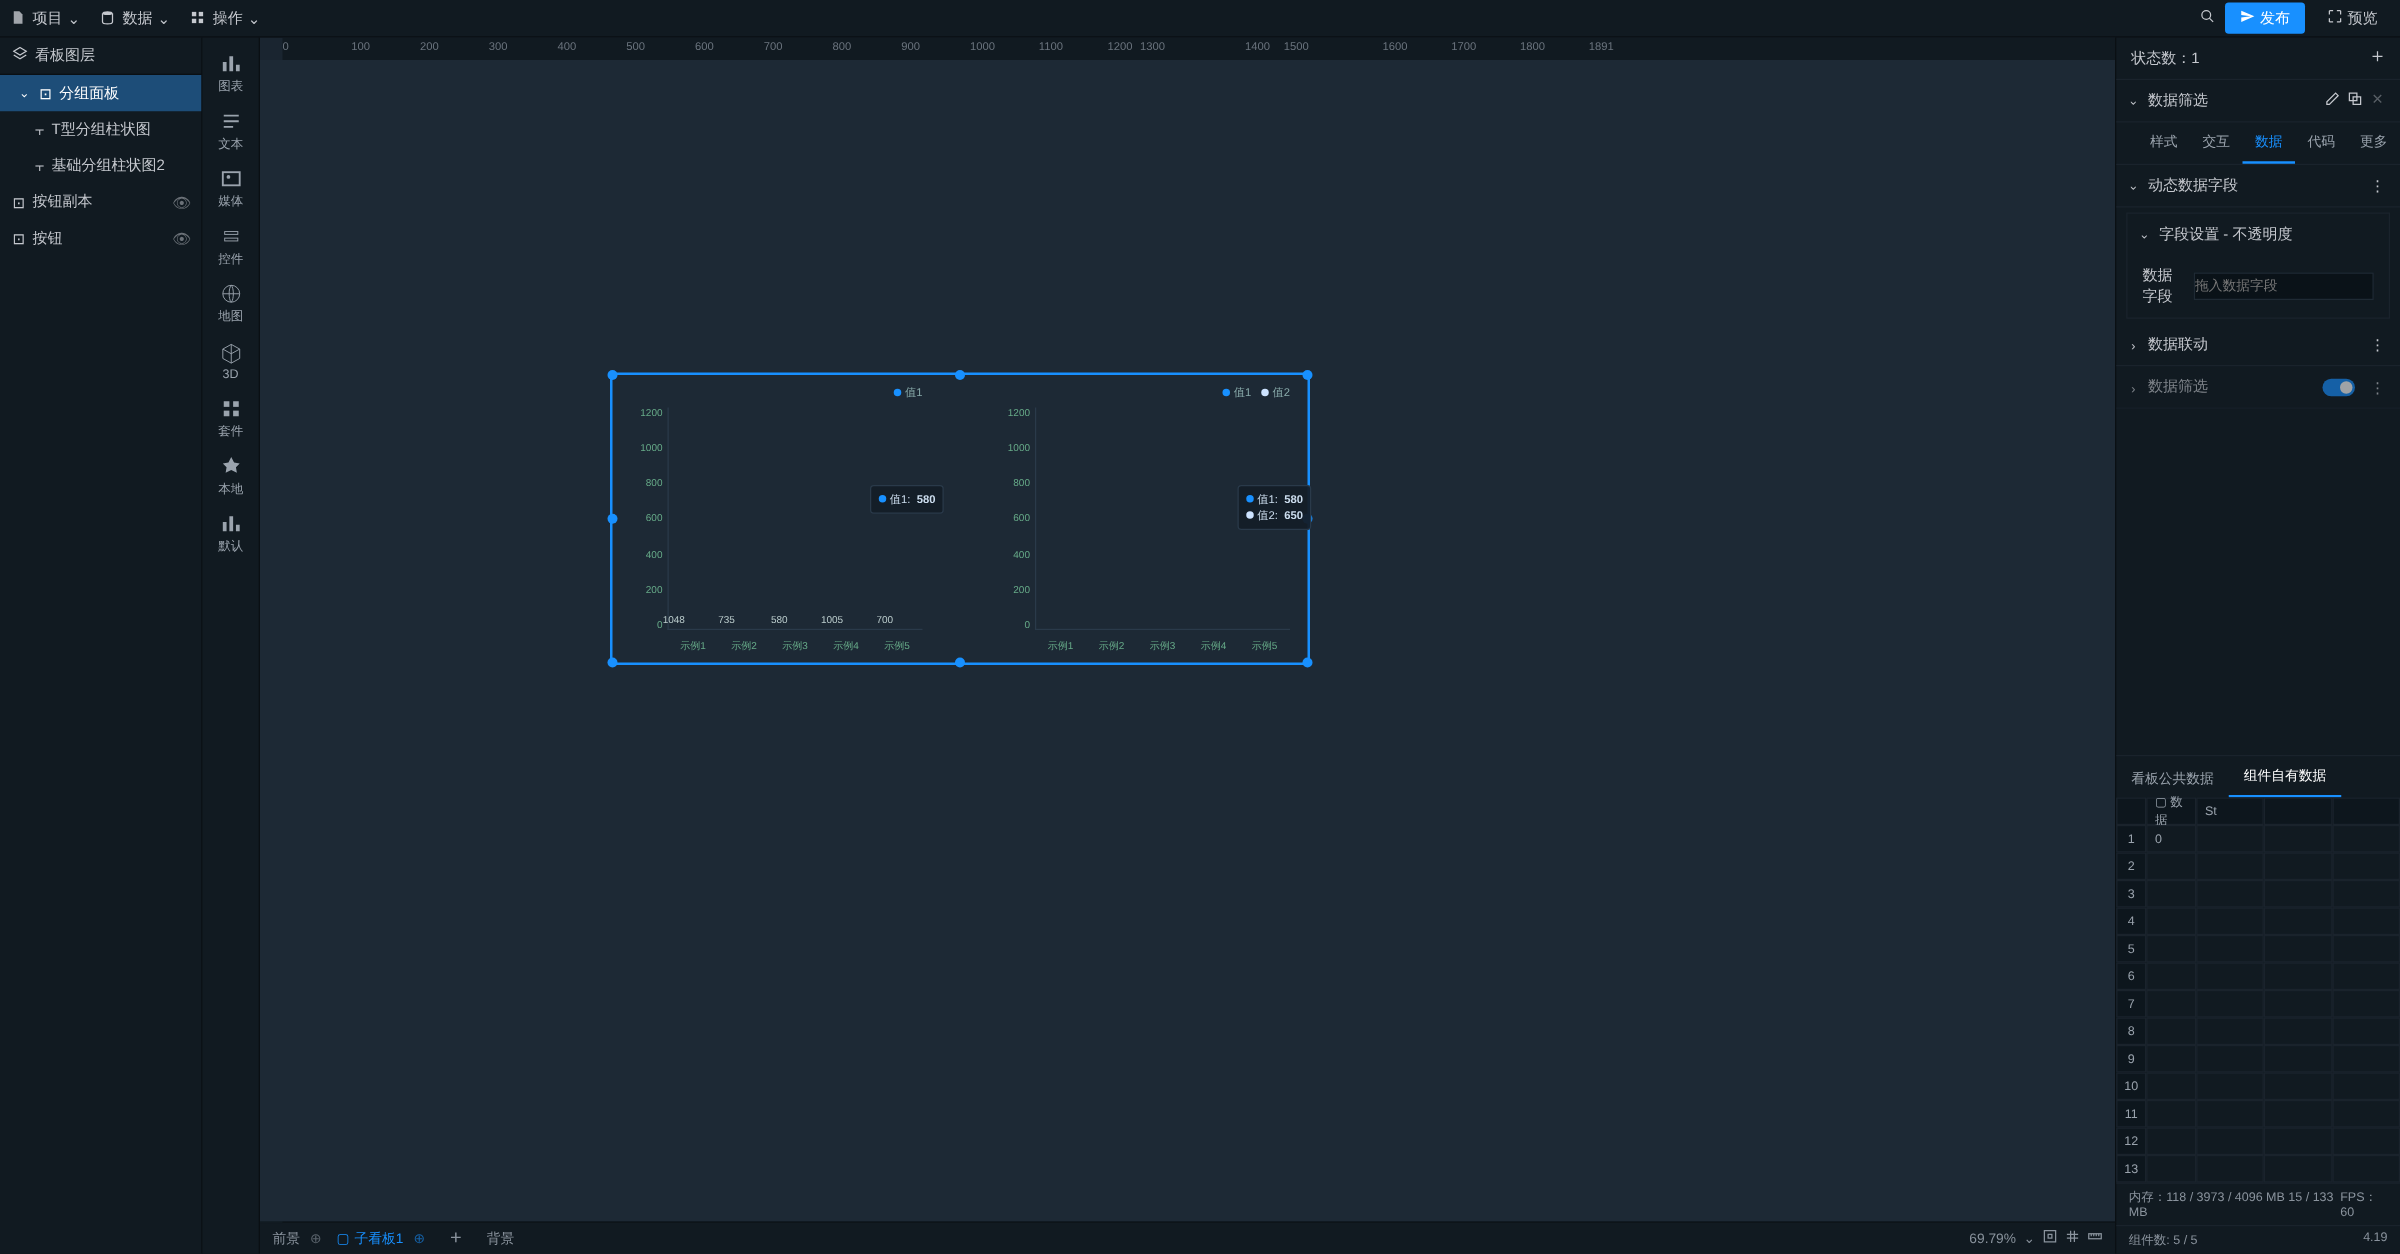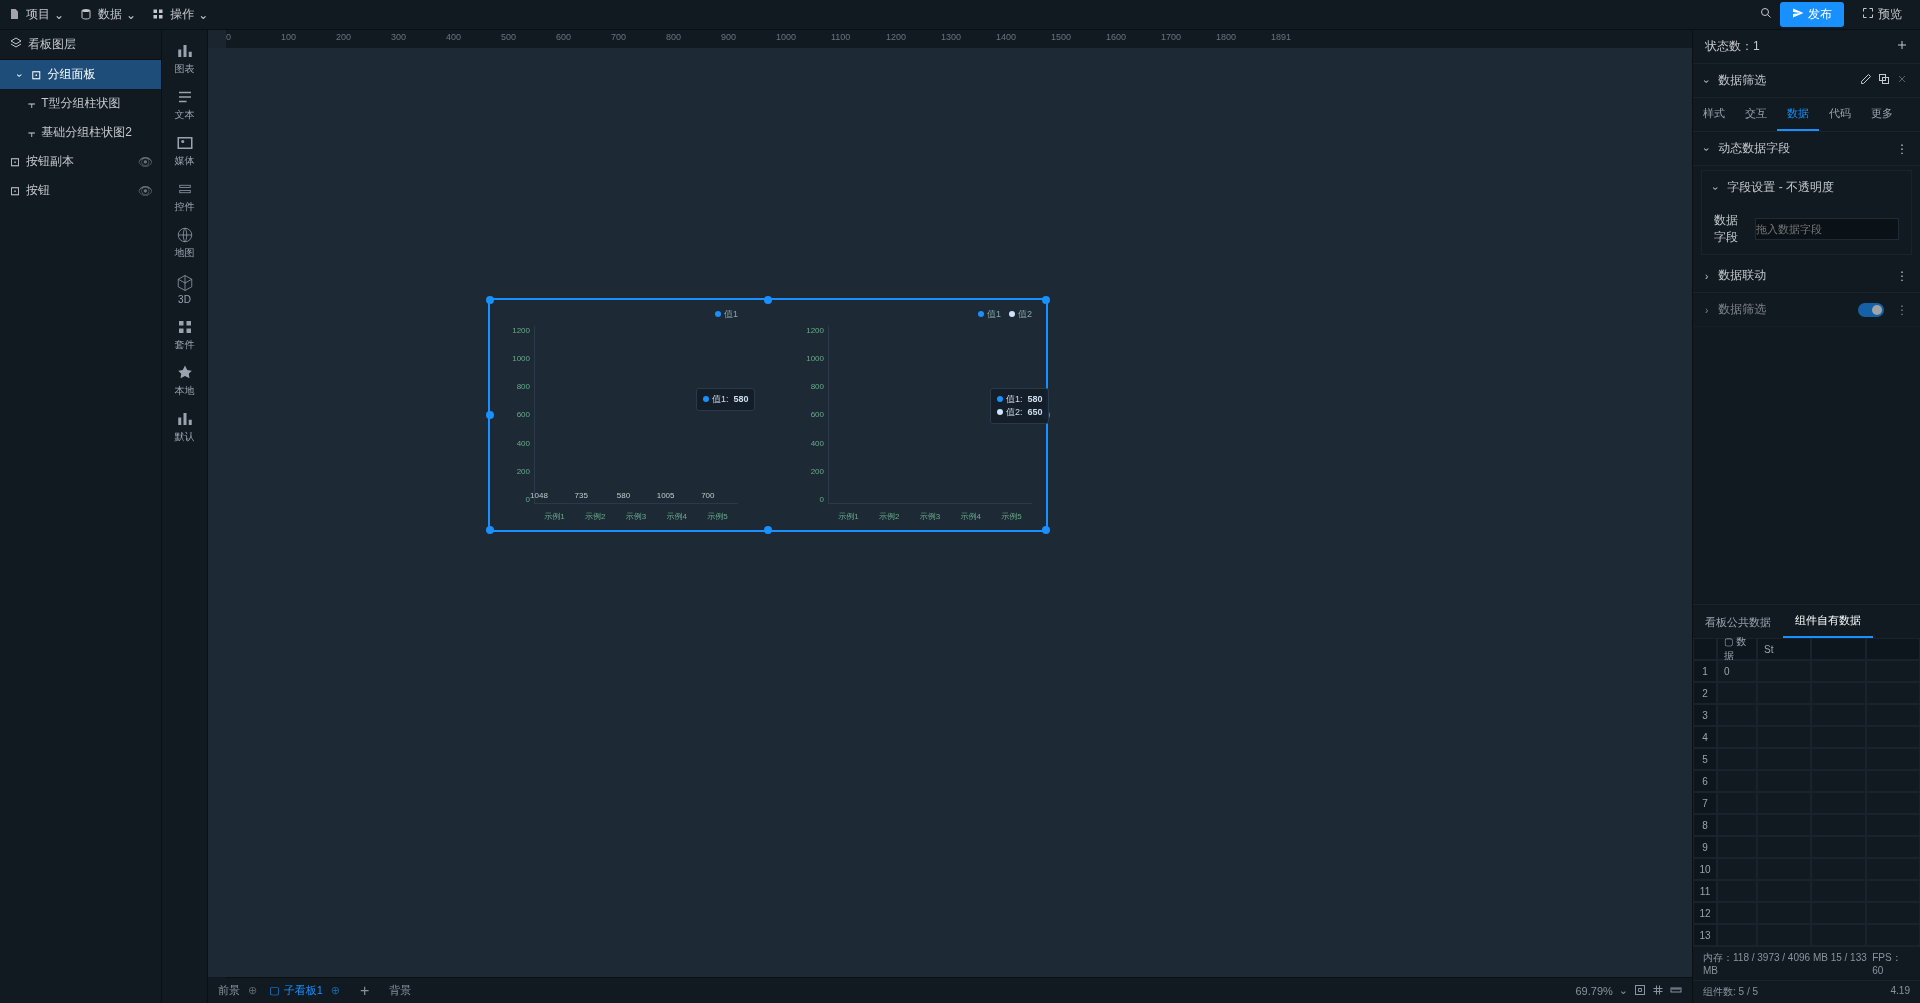--- a/index.html
+++ b/index.html
@@ -71,21 +71,21 @@
 .bottom-bar { height: 26px; background: #111a21; display: flex; align-items: center; padding: 0 10px; border-top: 1px solid #0a0f13; gap: 16px; font-size: 11px; color: #8a939d; justify-content: space-between; }
 .bottom-tabs { display: flex; gap: 12px; align-items: center; }
 .btab { display: flex; align-items: center; gap: 4px; cursor: pointer; }
 .btab.active { color: #1890ff; }
 .bottom-right { display: flex; align-items: center; gap: 6px; }
 
 
 .props-panel { width: 228px; background: #111a21; border-left: 1px solid #0a0f13; display: flex; flex-direction: column; font-size: 12px; }
 .props-row { padding: 8px 12px; display: flex; align-items: center; justify-content: space-between; border-bottom: 1px solid #1a232c; }
 .props-group-hdr { padding: 8px 12px; border-bottom: 1px solid #1a232c; display: flex; align-items: center; gap: 6px; }
-.props-tabs { display: flex; border-bottom: 1px solid #1a232c; }
+.props-tabs { display: flex; border-bottom: 1px solid #1a232c; justify-content: flex-end; }
 .props-tab { padding: 8px 10px; cursor: pointer; font-size: 11px; color: #9aa3ad; }
 .props-tab.active { color: #1890ff; border-bottom: 2px solid #1890ff; }
 .field-row { padding: 8px 12px; display: flex; align-items: center; gap: 10px; }
 .field-input { flex: 1; background: #0a1218; border: 1px solid #1f2a34; color: #6a737d; padding: 4px 0; font-size: 11px; }
 .toggle { width: 26px; height: 14px; background: #1890ff; border-radius: 7px; position: relative; }
 .toggle::after { content: ''; position: absolute; right: 2px; top: 2px; width: 10px; height: 10px; background: #fff; border-radius: 50%; }
 .props-flex { flex: 1; }
 
 
 .data-panel { border-top: 1px solid #1a232c; display: flex; flex-direction: column; flex-shrink: 0; }
@@ -282,23 +282,23 @@
         <span class="ruler-tick-h" style="left: 165px;">300</span>
         <span class="ruler-tick-h" style="left: 220px;">400</span>
         <span class="ruler-tick-h" style="left: 275px;">500</span>
         <span class="ruler-tick-h" style="left: 330px;">600</span>
         <span class="ruler-tick-h" style="left: 385px;">700</span>
         <span class="ruler-tick-h" style="left: 440px;">800</span>
         <span class="ruler-tick-h" style="left: 495px;">900</span>
         <span class="ruler-tick-h" style="left: 550px;">1000</span>
         <span class="ruler-tick-h" style="left: 605px;">1100</span>
         <span class="ruler-tick-h" style="left: 660px;">1200</span>
-        <span class="ruler-tick-h" style="left: 715px;">1300</span>
+        <span class="ruler-tick-h" style="left: 686px;">1300</span>
         <span class="ruler-tick-h" style="left: 770px;">1400</span>
-        <span class="ruler-tick-h" style="left: 825px;">1500</span>
+        <span class="ruler-tick-h" style="left: 801px;">1500</span>
         <span class="ruler-tick-h" style="left: 880px;">1600</span>
         <span class="ruler-tick-h" style="left: 935px;">1700</span>
         <span class="ruler-tick-h" style="left: 990px;">1800</span>
         <span class="ruler-tick-h" style="left: 1045px;">1891</span>
       </div>
     <div class="ruler-v" id="ruler-v">
         <span class="ruler-tick-v" style="top: 0px;">0</span>
         <span class="ruler-tick-v" style="top: 65px;">100</span>
         <span class="ruler-tick-v" style="top: 130px;">200</span>
         <span class="ruler-tick-v" style="top: 195px;">300</span>

